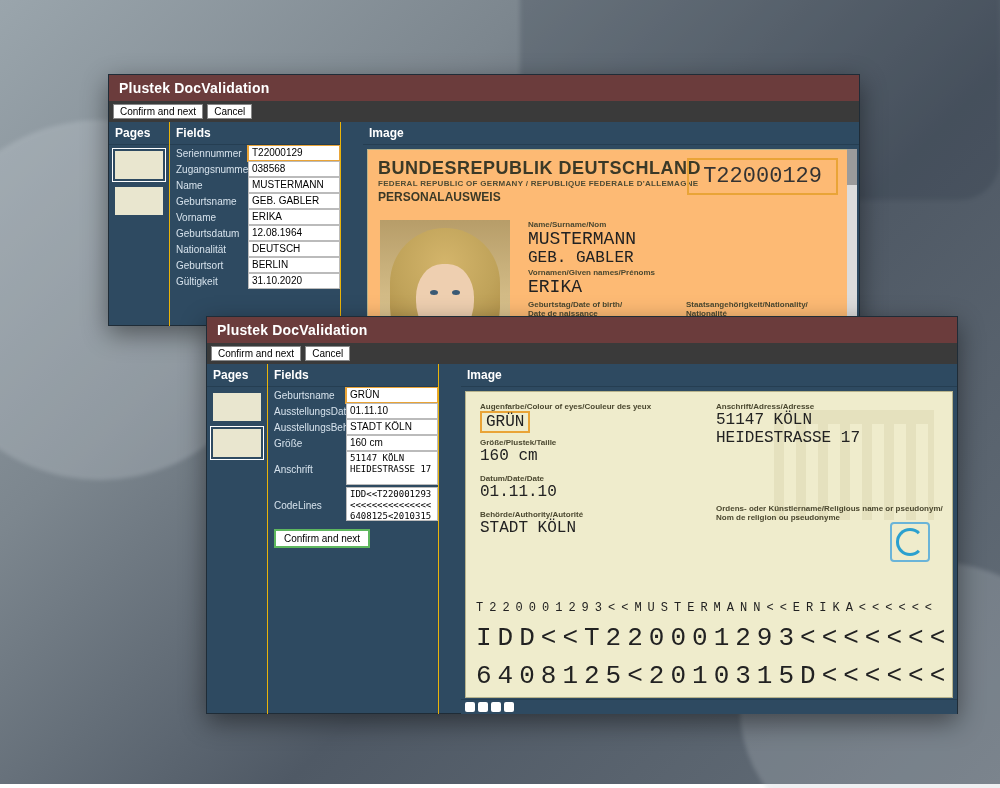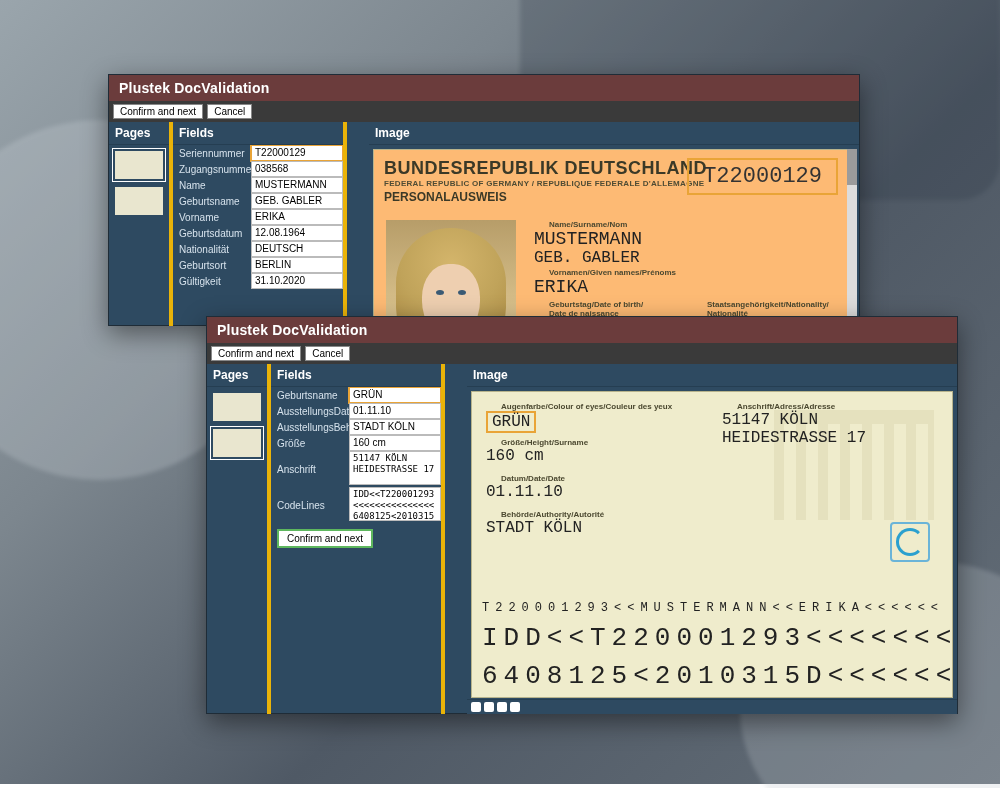--- a/index.html
+++ b/index.html
@@ -4,21 +4,21 @@
 <style>
   html, body { margin:0; padding:0; width:1000px; height:788px; font-family: Arial, Helvetica, sans-serif; overflow:hidden; }
   .stage { position:relative; width:1000px; height:784px; background:linear-gradient(135deg,#9aa5ac 0%,#7c868e 30%,#4f5965 60%,#646e78 100%); }
   .bg-shape { position:absolute; border-radius:50%; filter:blur(2px); opacity:.25; }
 
   .window { position:absolute; background:#2e4a61; box-shadow:0 8px 24px rgba(0,0,0,.45); border:1px solid #1f2c37; }
   .title-bar { height:26px; background:#6b3c3c; color:#fff; display:flex; align-items:center; padding:0 10px; font-size:14px; font-weight:600; letter-spacing:.2px; }
   .toolbar { background:#3a3a3a; padding:3px 4px; display:flex; gap:4px; }
   .btn { background:#fff; border:1px solid #888; font-size:10px; padding:1px 6px; cursor:pointer; font-family:inherit; }
   .sections { display:flex; height:calc(100% - 26px - 20px); }
-  .col { border-right:4px solid #eab308; display:flex; flex-direction:column; }
+  .col { border-right:1px solid #eab308; display:flex; flex-direction:column; }
   .col:last-child { border-right:none; }
   .col-head { font-size:12px; font-weight:700; color:#fff; padding:4px 6px; background:#2e4a61; border-bottom:1px solid #253e52; }
   .col-body { flex:1; overflow:hidden; }
   .pages-col { width:60px; }
   .fields-col { width:170px; }
   .image-col { flex:1; position:relative;padding-left:22px; }
 
   .thumb { margin:4px; padding:2px; background:#2e4a61; }
   .thumb.active { outline:1px solid #fff; }
   .thumb .t-inner { background:#e9e6cf; height:28px; }
@@ -59,21 +59,21 @@
   }
   .photo .face {
     position:absolute; top:44px; left:36px; width:58px; height:74px;
     background:#eecfb0; border-radius:45% 45% 50% 50%;
   }
   .photo .eye { position:absolute; width:8px; height:5px; background:#3a5a74; border-radius:50%; top:70px; }
   .photo .eye.l { left:50px; } .photo .eye.r { left:72px; }
   .photo .mouth { position:absolute; top:100px; left:54px; width:22px; height:4px; background:#b87260; border-radius:3px; }
 
   .id-field { position:absolute; font-family:Arial, sans-serif; }
-  .id-sublabel { font-size:8px; color:#4b4830; font-weight:700;margin-left:15px; }
+  .id-sublabel { font-size:8px; color:#4b4830; font-weight:700; }
   .id-val { font-family:"Courier New",monospace; font-size:18px; color:#222; }
   .id-val.md { font-size:16px; }
 
   .hl-val { display:inline-block; padding:0 4px; border:2px solid #e9a437; }
 
   .mrz { position:absolute; left:10px; right:10px; bottom:6px; font-family:"Courier New",monospace; color:#222; }
   .mrz .l1 { font-size:12px; letter-spacing:6px; text-align:right; padding-right:10px; }
   .mrz .big { font-size:26px; letter-spacing:6px; margin-top:8px; }
 
   .brandenburger {
@@ -268,36 +268,40 @@
         <div class="col-body" style="position:relative;">
           <div class="id-back">
             <div class="brandenburger"></div>
             <div class="holo"></div>
 
             <div class="id-field" style="left:14px; top:10px;">
               <div class="id-sublabel">Augenfarbe/Colour of eyes/Couleur des yeux</div>
               <span class="id-val md hl-val">GRÜN</span>
             </div>
             <div class="id-field" style="left:14px; top:46px;">
-              <div class="id-sublabel">Größe/Height/Surname</div>
+              <div class="id-sublabel">Größe/Plustek/Taille</div>
               <div class="id-val md">160 cm</div>
             </div>
             <div class="id-field" style="left:14px; top:82px;">
               <div class="id-sublabel">Datum/Date/Date</div>
               <div class="id-val md">01.11.10</div>
             </div>
             <div class="id-field" style="left:14px; top:118px;">
               <div class="id-sublabel">Behörde/Authority/Autorité</div>
               <div class="id-val md">STADT KÖLN</div>
             </div>
 
             <div class="id-field" style="left:250px; top:10px;">
               <div class="id-sublabel">Anschrift/Adress/Adresse</div>
               <div class="id-val md">51147 KÖLN</div>
               <div class="id-val md">HEIDESTRASSE 17</div>
+            </div>
+            <div class="id-field" style="left:250px; top:112px; width:230px;">
+              <div class="id-sublabel" style="white-space:pre">Ordens- oder Künstlername/Religious name or pseudonym/
+Nom de religion ou pseudonyme</div>
             </div>
 
             <div class="mrz">
               <div class="l1">T220001293&lt;&lt;MUSTERMANN&lt;&lt;ERIKA&lt;&lt;&lt;&lt;&lt;&lt;</div>
               <div class="big">IDD&lt;&lt;T220001293&lt;&lt;&lt;&lt;&lt;&lt;&lt;&lt;&lt;&lt;&lt;&lt;&lt;</div>
               <div class="big">6408125&lt;2010315D&lt;&lt;&lt;&lt;&lt;&lt;&lt;&lt;&lt;&lt;&lt;4</div>
             </div>
           </div>
           <div class="statusbar">
             <div class="sq"></div>

